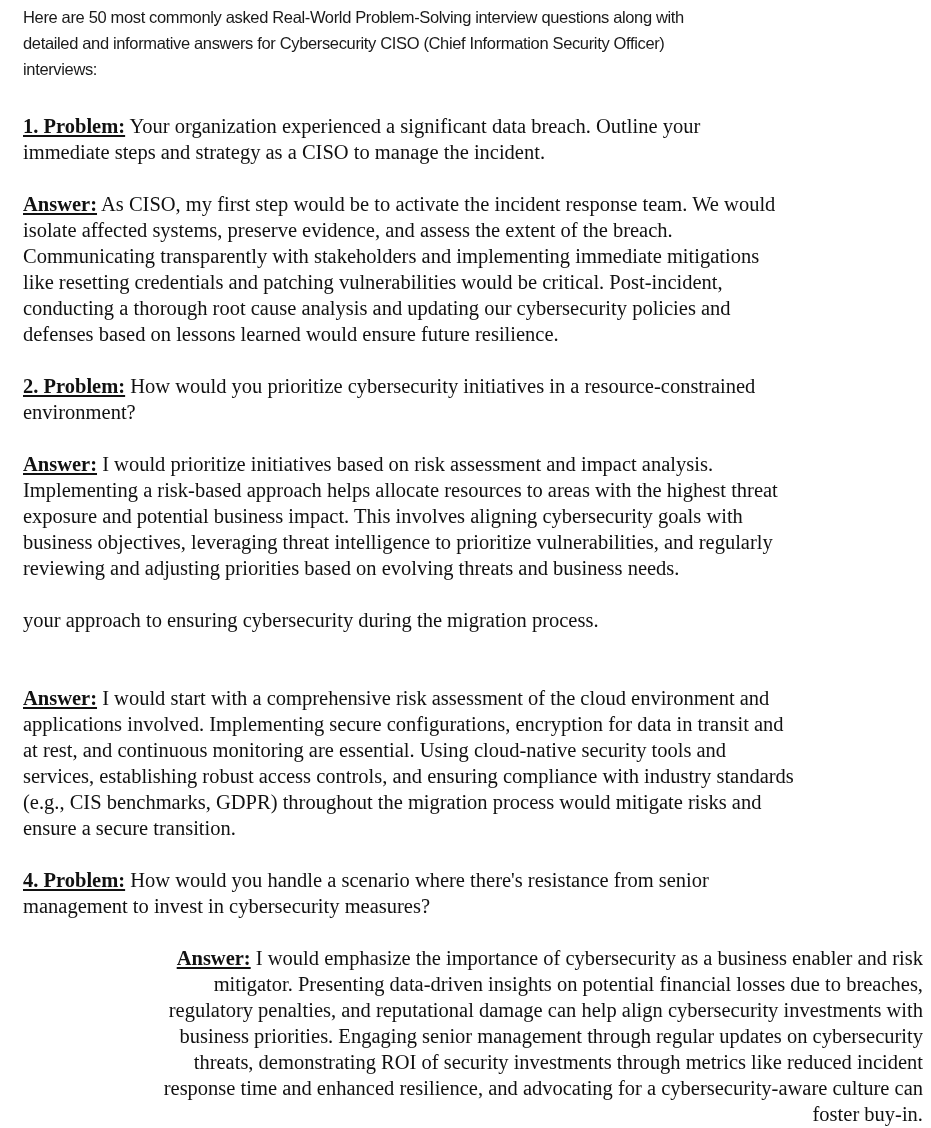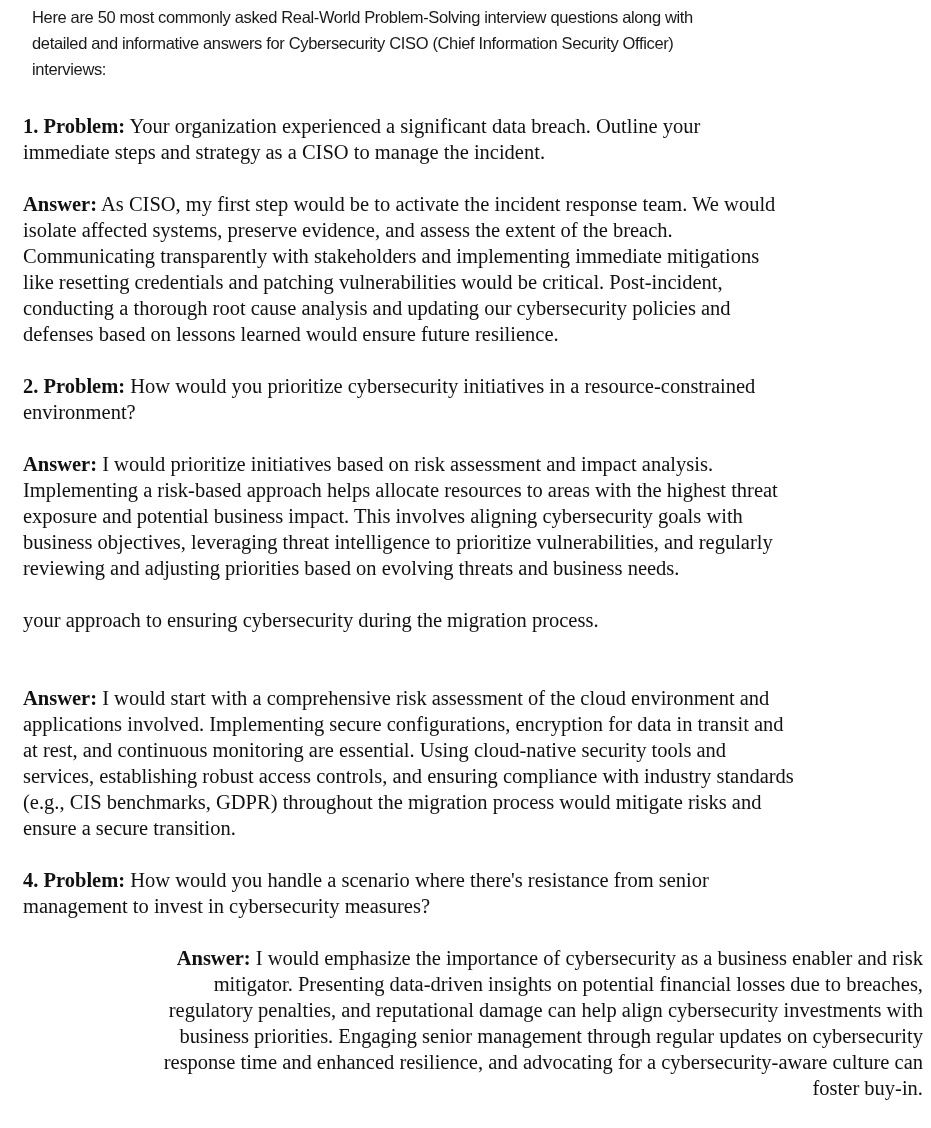--- a/index.html
+++ b/index.html
@@ -21,37 +21,37 @@
       width: 900px;
       font-family: "Liberation Sans", "DejaVu Sans", sans-serif;
       font-size: 16.5px;
       line-height: 26px;
       letter-spacing: -0.35px;
       color: #1a1a1a;
     }
     .intro .line {
       display: block;
       white-space: nowrap;
-      margin-left: 9px;
     }
     .qa-block {
       position: absolute;
       left: 23px;
       width: 900px;
       font-family: "Liberation Serif", "DejaVu Serif", serif;
       font-size: 20.5px;
       line-height: 26px;
       color: #111111;
     }
     .qa-block .line {
       display: block;
       white-space: nowrap;
     }
     .qa-block .label {
       font-weight: bold;
+      text-decoration: underline;
     }
   </style>
 </head>
 <body>
 
 <div class="intro">
   <span class="line">Here are 50 most commonly asked Real-World Problem-Solving interview questions along with</span>
   <span class="line">detailed and informative answers for Cybersecurity CISO (Chief Information Security Officer)</span>
   <span class="line">interviews:</span>
 </div>
@@ -99,15 +99,16 @@
 <div class="qa-block" style="top:867px;">
   <span class="line"><span class="label">4. Problem:</span><span> How would you handle a scenario where there's resistance from senior</span></span>
   <span class="line">management to invest in cybersecurity measures?</span>
 </div>
 
 <div class="qa-block" style="top:945px;text-align:right;">
   <span class="line"><span class="label">Answer:</span><span> I would emphasize the importance of cybersecurity as a business enabler and risk</span></span>
   <span class="line">mitigator. Presenting data-driven insights on potential financial losses due to breaches,</span>
   <span class="line">regulatory penalties, and reputational damage can help align cybersecurity investments with</span>
   <span class="line">business priorities. Engaging senior management through regular updates on cybersecurity</span>
+  <span class="line">threats, demonstrating ROI of security investments through metrics like reduced incident</span>
   <span class="line">response time and enhanced resilience, and advocating for a cybersecurity-aware culture can</span>
   <span class="line">foster buy-in.</span>
 </div>
 
 </body></html>

